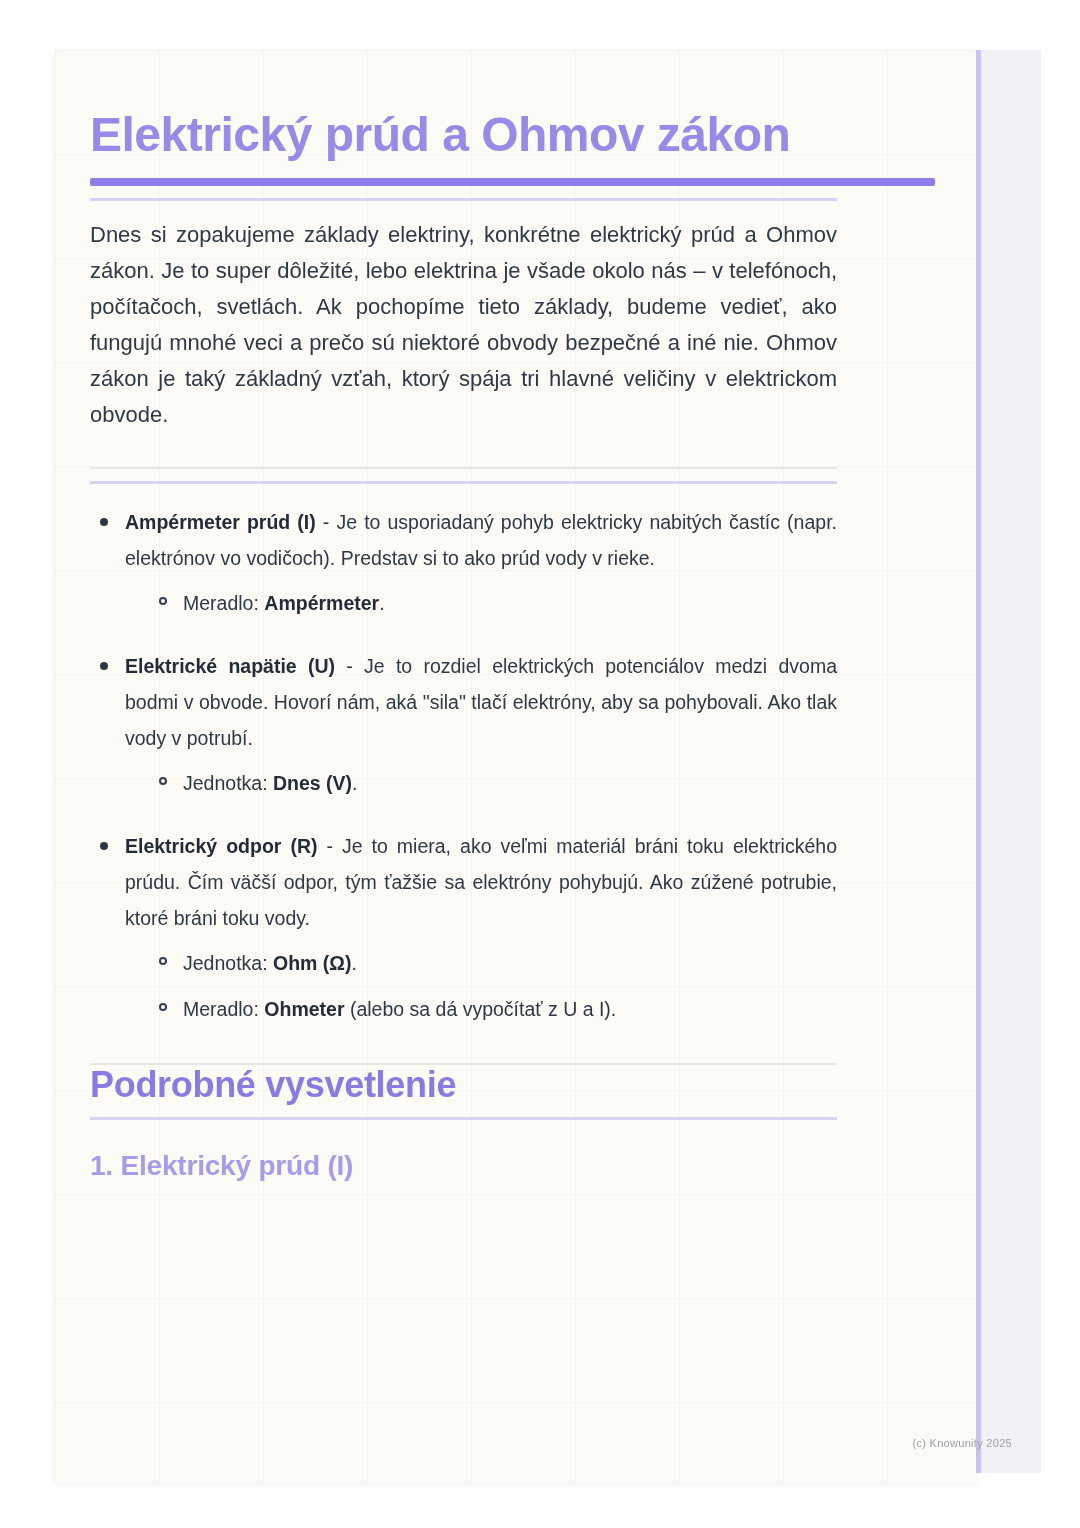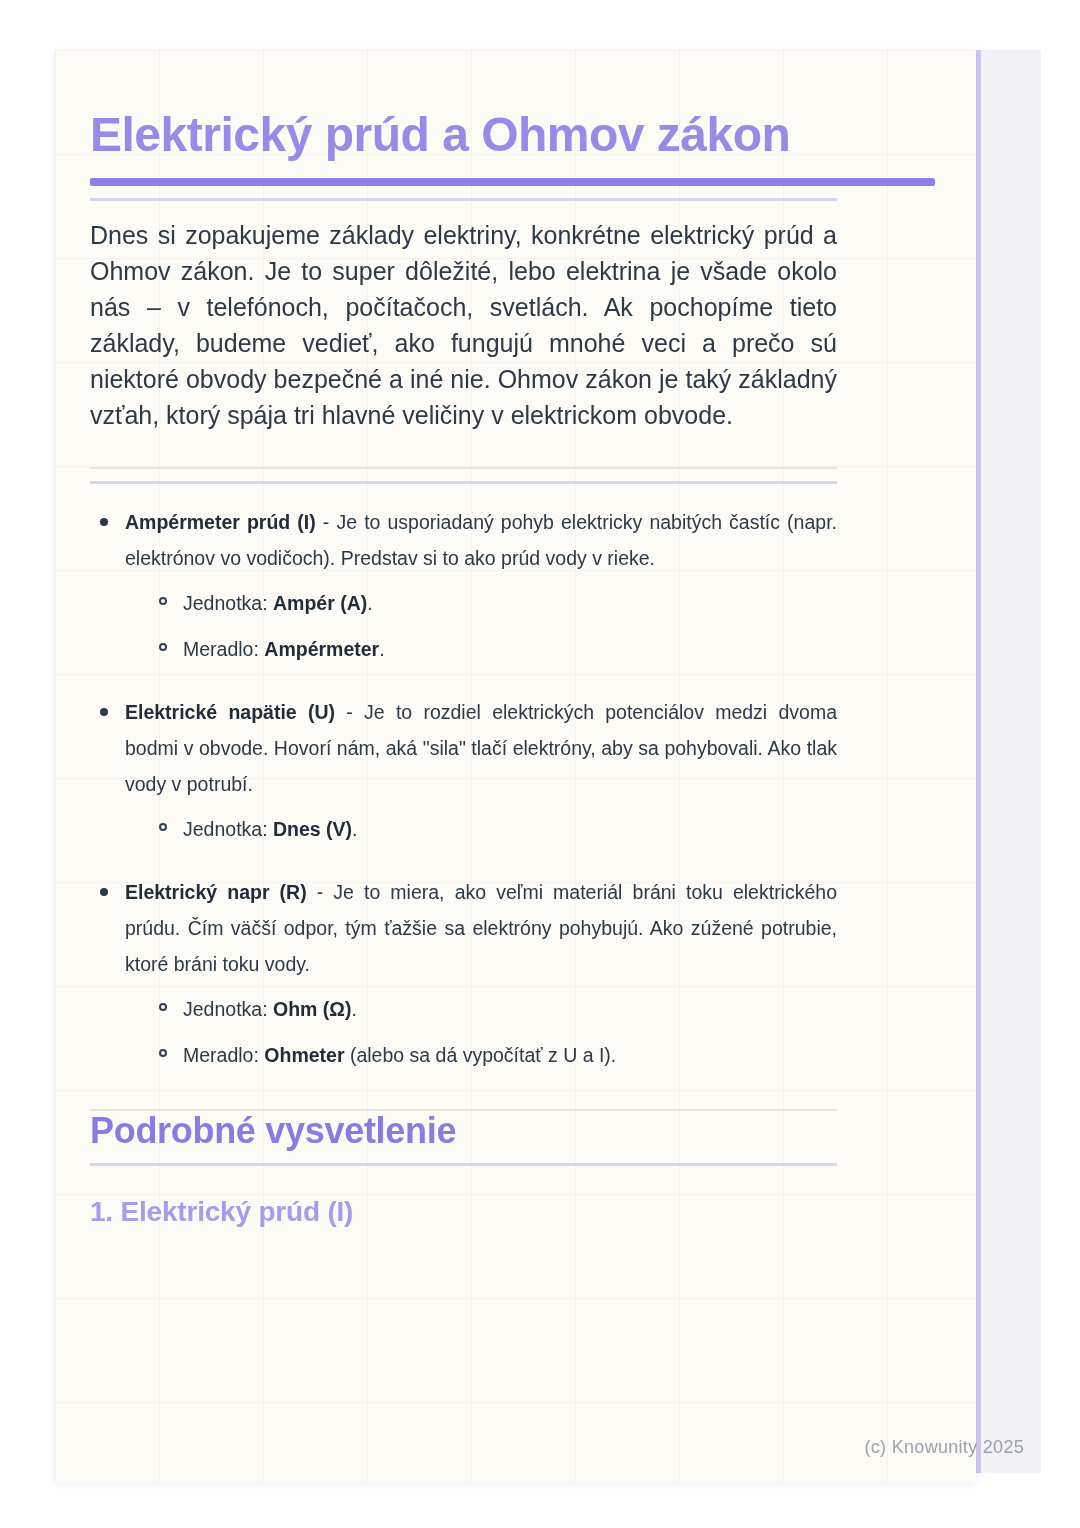--- a/index.html
+++ b/index.html
@@ -67,21 +67,21 @@
     width: 747px; height: 3px;
     background: #d8d2f3;
     margin-top: 12px;
   }
   .mt-overview { margin-top: 47px; }
   .mt-defs     { margin-top: 50px; }
   .mt-details  { }
 
   p.body-text {
     margin-top: 16px;
-    font-size: 25px;
+    font-size: 22px;
     line-height: 36px;
     color: #2e3947;
     text-align: justify;
     width: 747px;
   }
 
   .divider {
     width: 747px; height: 2px;
     background: #e9e6e0;
     border: none;
@@ -140,22 +140,22 @@
     font-size: 28px;
     line-height: 32px;
     font-weight: bold;
     letter-spacing: -0.2px;
     color: #a79bef;
   }
 
   .footer-credit {
     position: absolute;
     top: 1437px;
-    right: 56px;
-    font-size: 18px;
+    right: 68px;
+    font-size: 11px;
     color: #9ba1aa;
     letter-spacing: 0.3px;
   }
 </style>
 </head>
 <body>
 
 <div class="stage">
 
   <div class="edge-band"></div>
@@ -176,43 +176,39 @@
       <div class="heading-rule"></div>
 
       <ul class="def-list">
 
         <li class="def-item">
           <span class="bullet-dot"></span>
           <span class="term">Ampérmeter prúd (I)</span><span> - </span><span>Je to usporiadaný pohyb elektricky nabitých častíc (napr. elektrónov vo vodičoch). Predstav si to ako prúd vody v rieke.</span>
           <ul class="sub-list">
             <li class="sub-item">
               <span class="bullet-circle"></span>
-              <span>Jednotka: </span><span class="sub-value">Ampér (A)</span><span>.</span>
-            </li>
-            <li class="sub-item">
-              <span class="bullet-circle"></span>
               <span>Meradlo: </span><span class="sub-value">Ampérmeter</span><span>.</span>
             </li>
           </ul>
         </li>
 
         <li class="def-item">
           <span class="bullet-dot"></span>
           <span class="term">Elektrické napätie (U)</span><span> - </span><span>Je to rozdiel elektrických potenciálov medzi dvoma bodmi v obvode. Hovorí nám, aká "sila" tlačí elektróny, aby sa pohybovali. Ako tlak vody v potrubí.</span>
           <ul class="sub-list">
             <li class="sub-item">
               <span class="bullet-circle"></span>
               <span>Jednotka: </span><span class="sub-value">Dnes (V)</span><span>.</span>
             </li>
           </ul>
         </li>
 
         <li class="def-item">
           <span class="bullet-dot"></span>
-          <span class="term">Elektrický napr (R)</span><span> - </span><span>Je to miera, ako veľmi materiál bráni toku elektrického prúdu. Čím väčší odpor, tým ťažšie sa elektróny pohybujú. Ako zúžené potrubie, ktoré bráni toku vody.</span>
+          <span class="term">Elektrický odpor (R)</span><span> - </span><span>Je to miera, ako veľmi materiál bráni toku elektrického prúdu. Čím väčší odpor, tým ťažšie sa elektróny pohybujú. Ako zúžené potrubie, ktoré bráni toku vody.</span>
           <ul class="sub-list">
             <li class="sub-item">
               <span class="bullet-circle"></span>
               <span>Jednotka: </span><span class="sub-value">Ohm (Ω)</span><span>.</span>
             </li>
             <li class="sub-item">
               <span class="bullet-circle"></span>
               <span>Meradlo: </span><span class="sub-value">Ohmeter</span><span> (alebo sa dá vypočítať z U a I).</span>
             </li>
           </ul>

